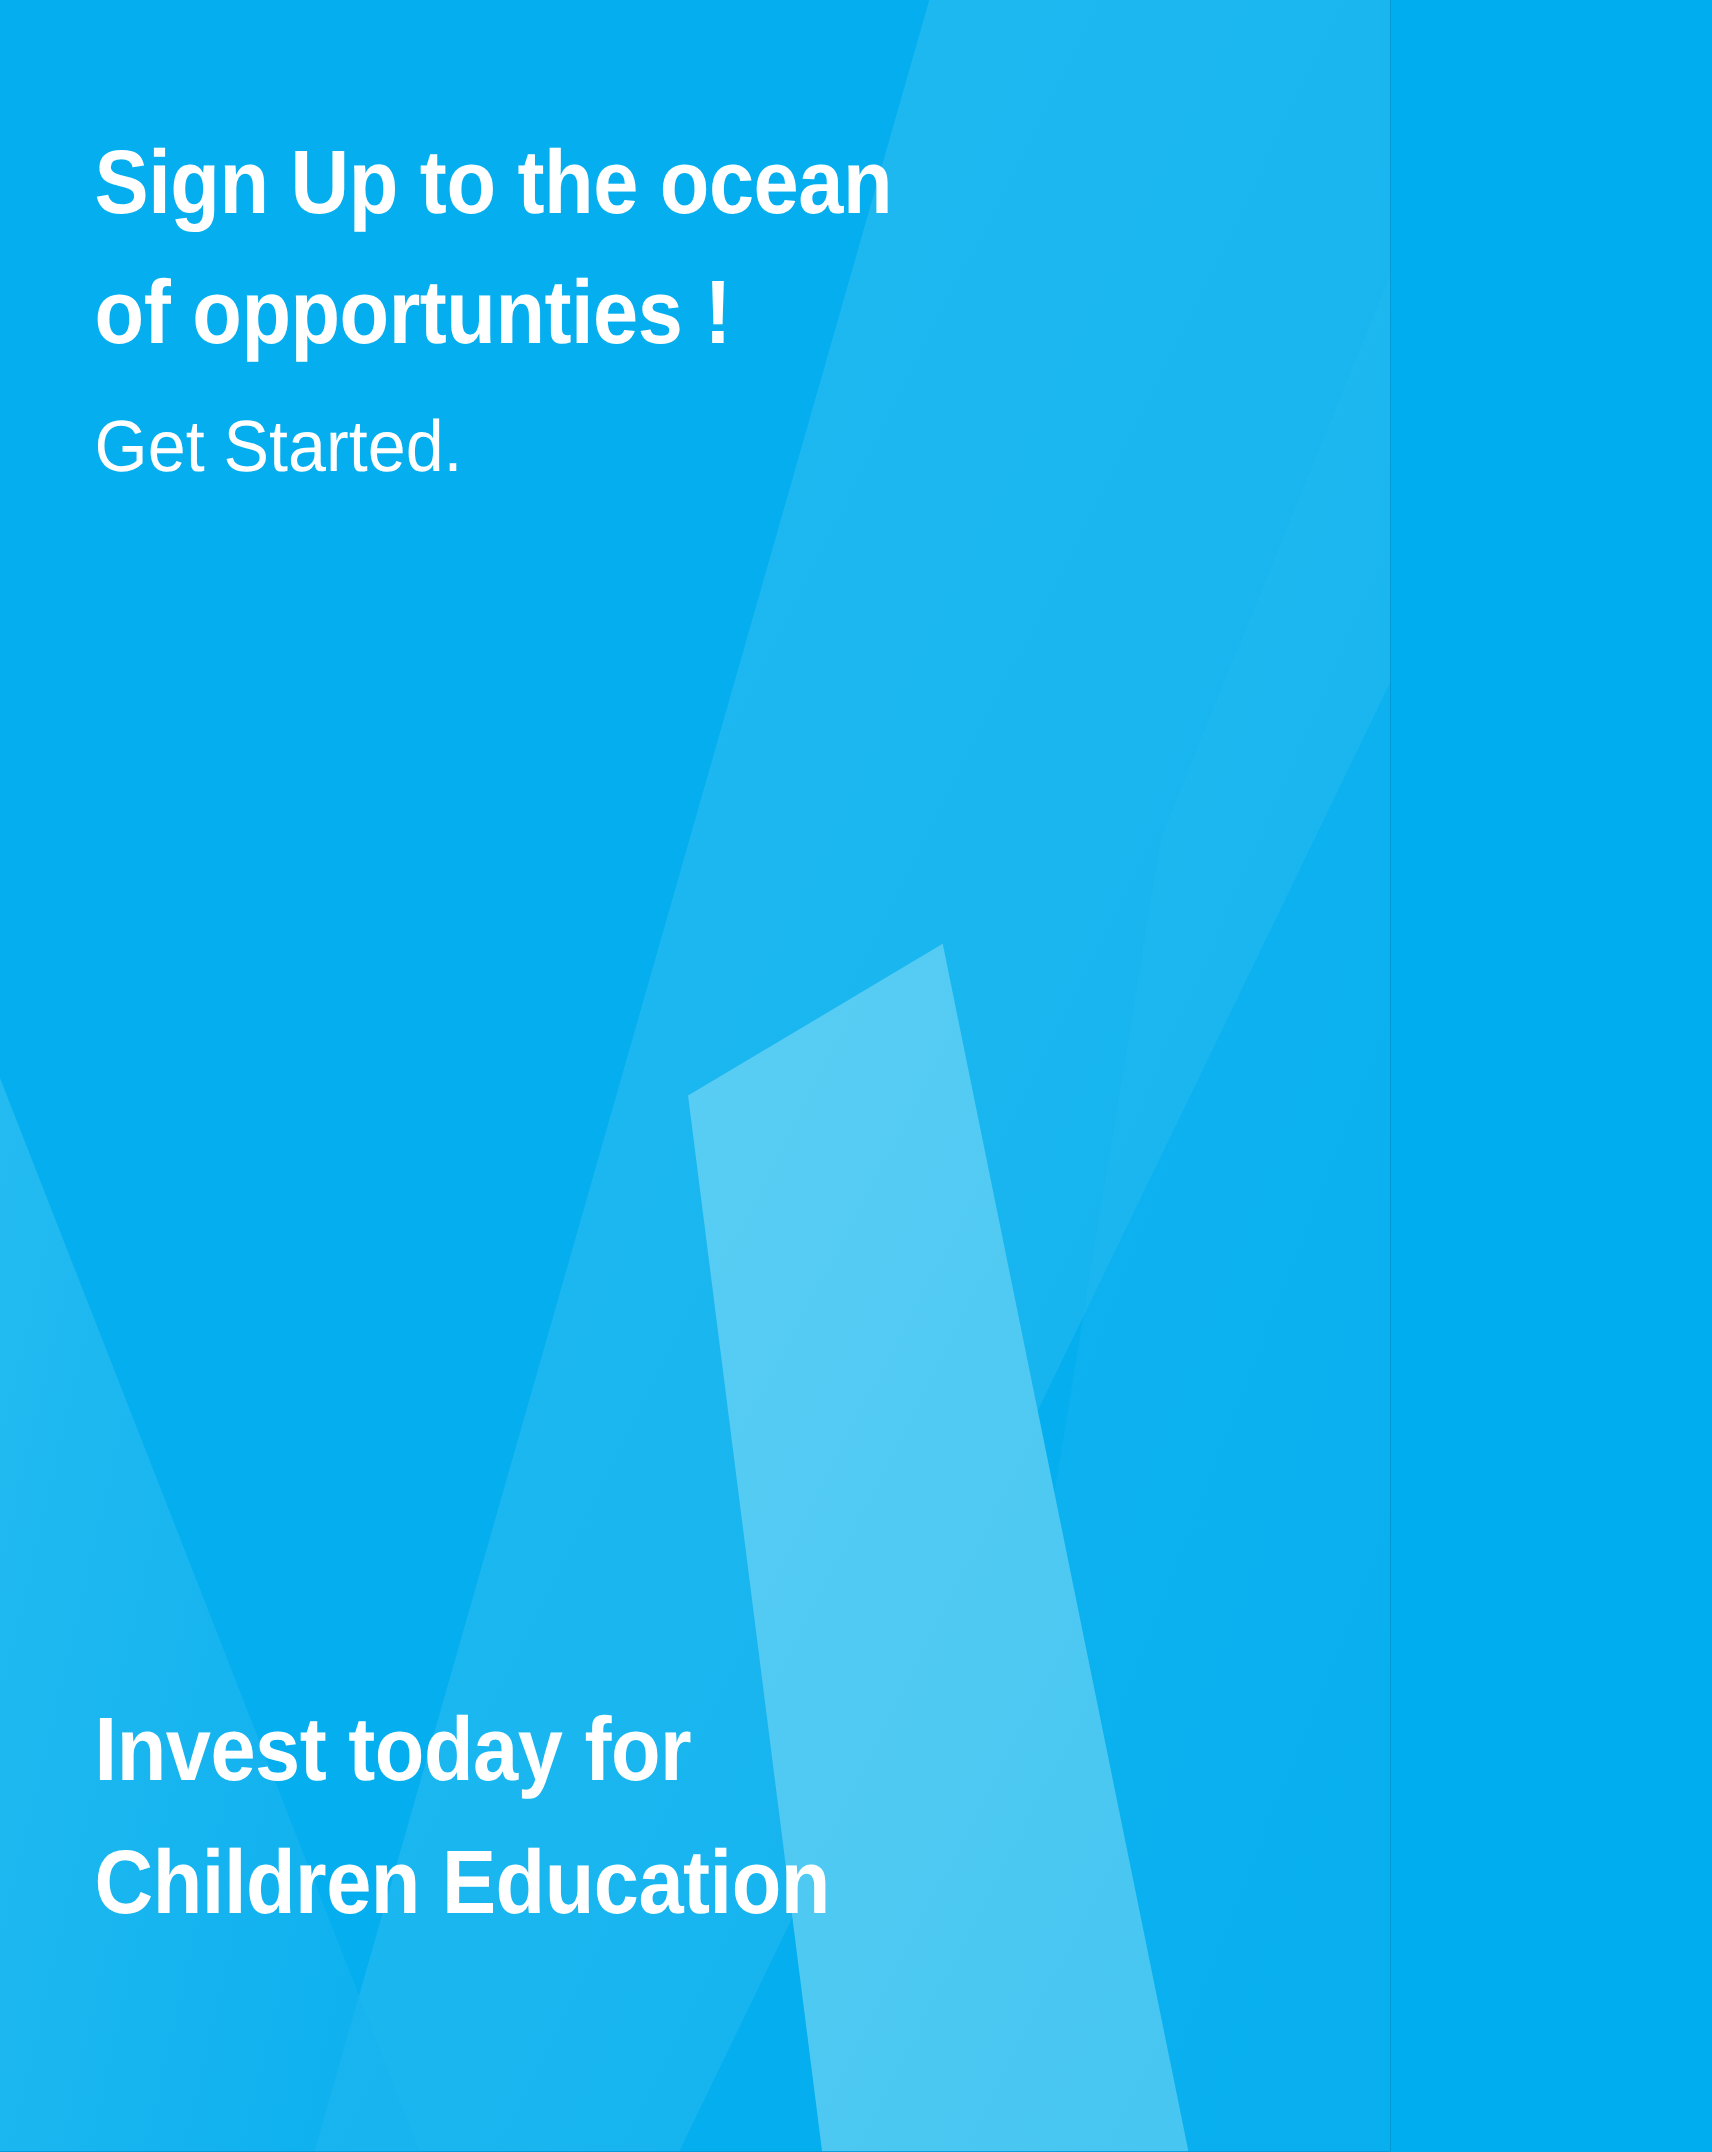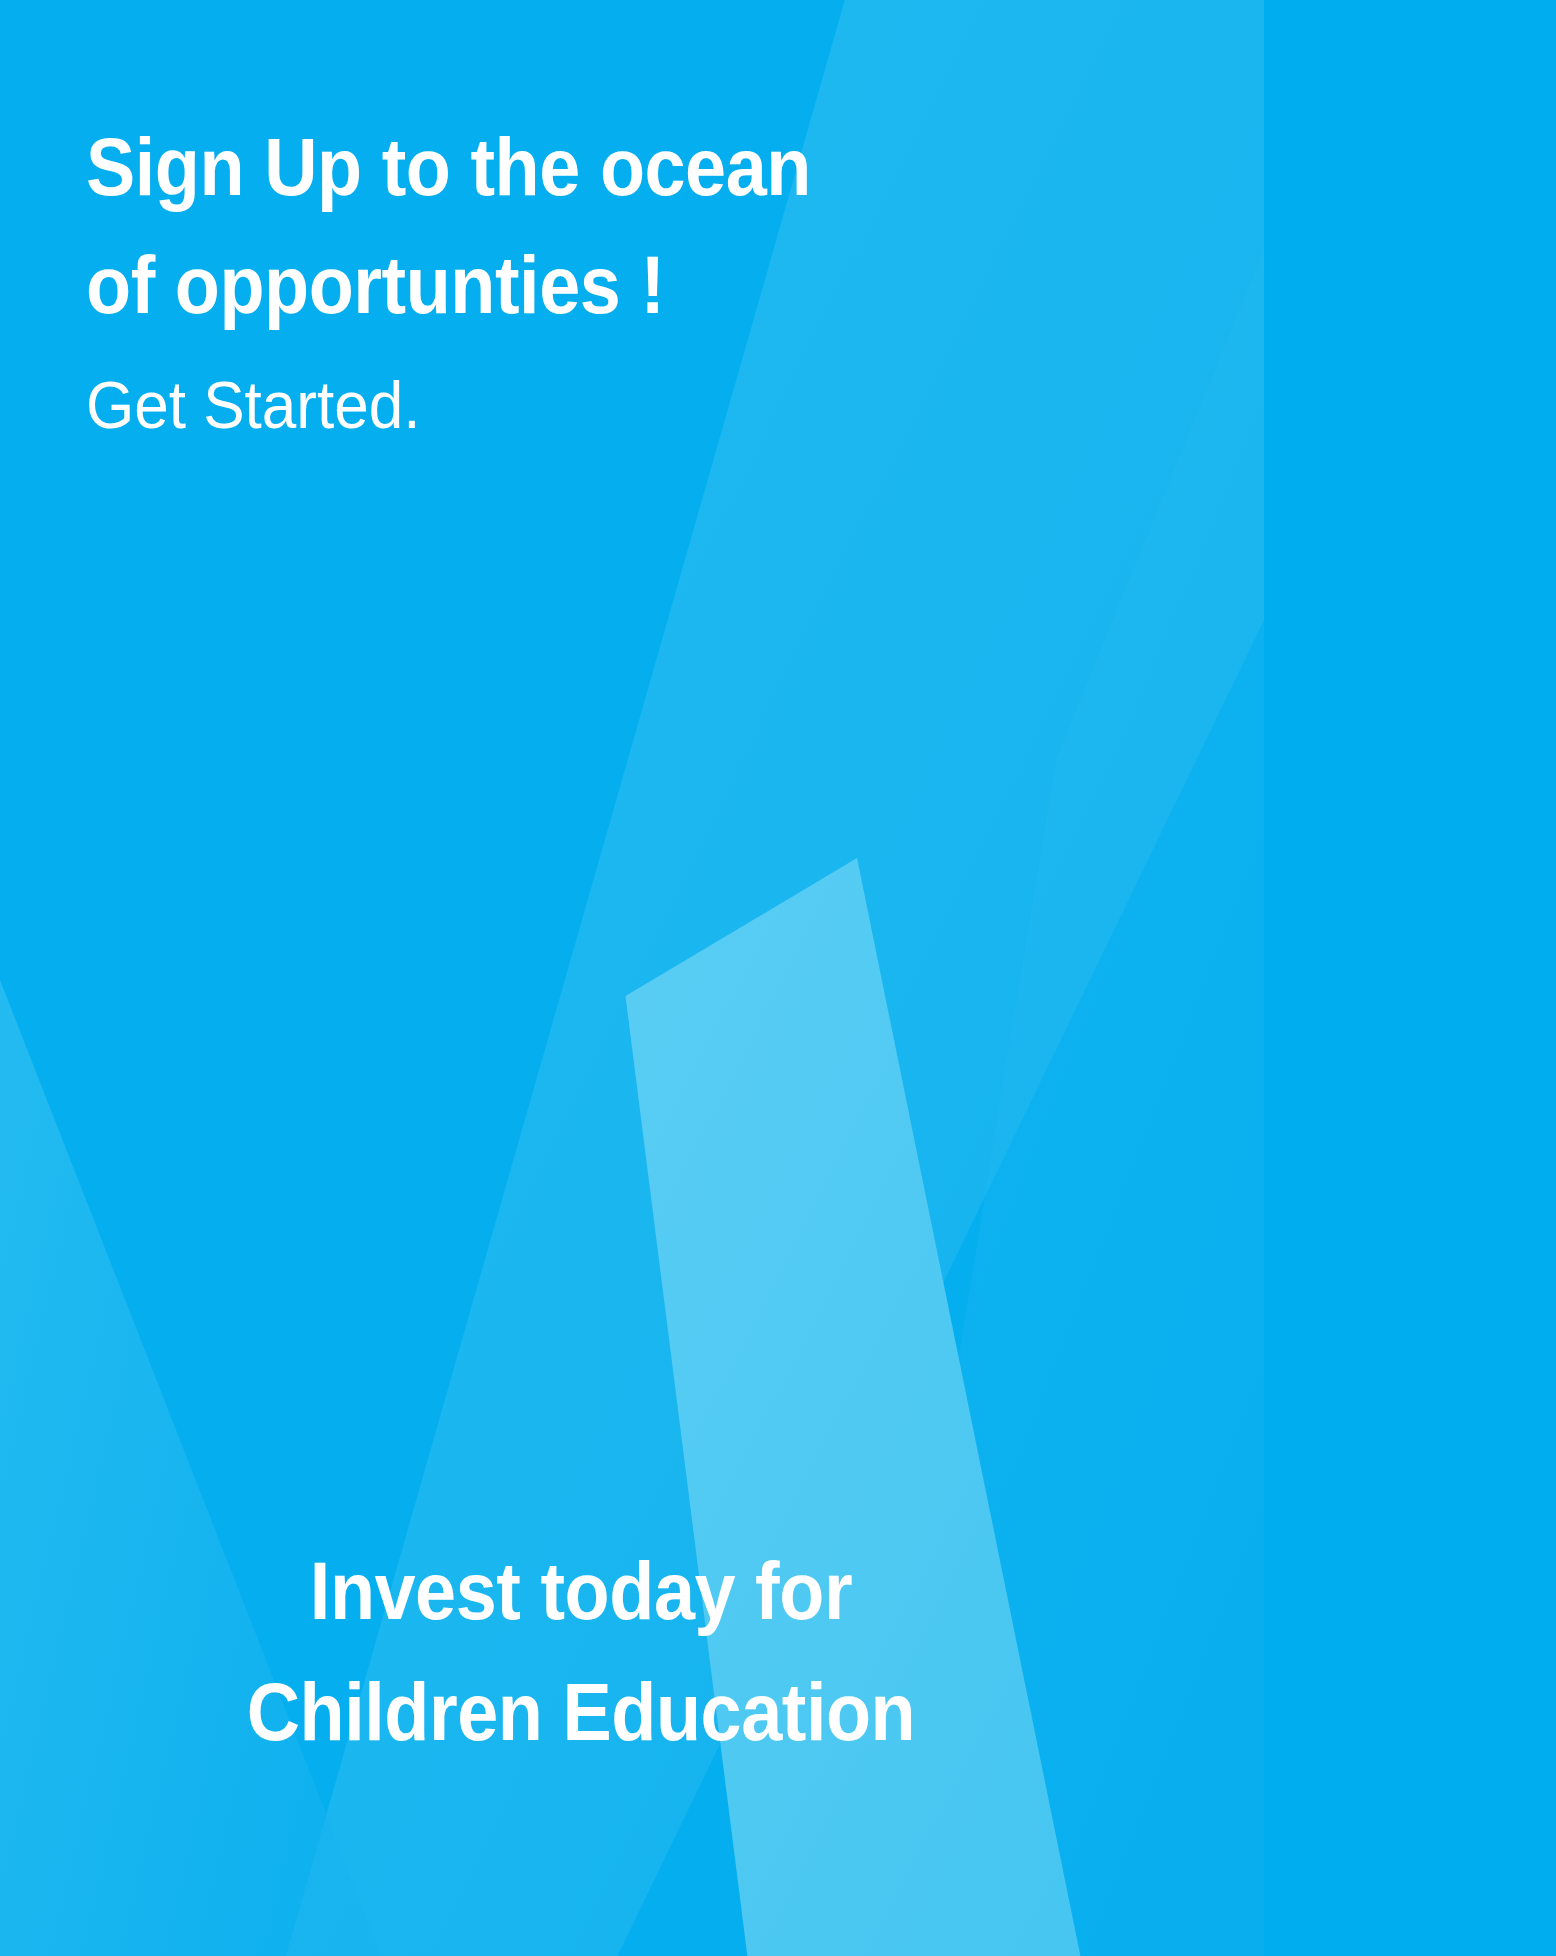--- a/index.html
+++ b/index.html
@@ -62,21 +62,20 @@
     letter-spacing: 0px;
     transform: scaleX(0.94);
     transform-origin: left top;
   }
 
   .bottom-block {
     position: absolute;
     left: 86px;
     top: 1530px;
     width: 1100px;
-    text-align: center;
   }
   .bottom-headline {
     margin: 0;
     color: #ffffff;
     font-family: "Liberation Sans", sans-serif;
     font-weight: bold;
     font-size: 82px;
     line-height: 1.48;
     letter-spacing: -0.5px;
     white-space: pre-line;

